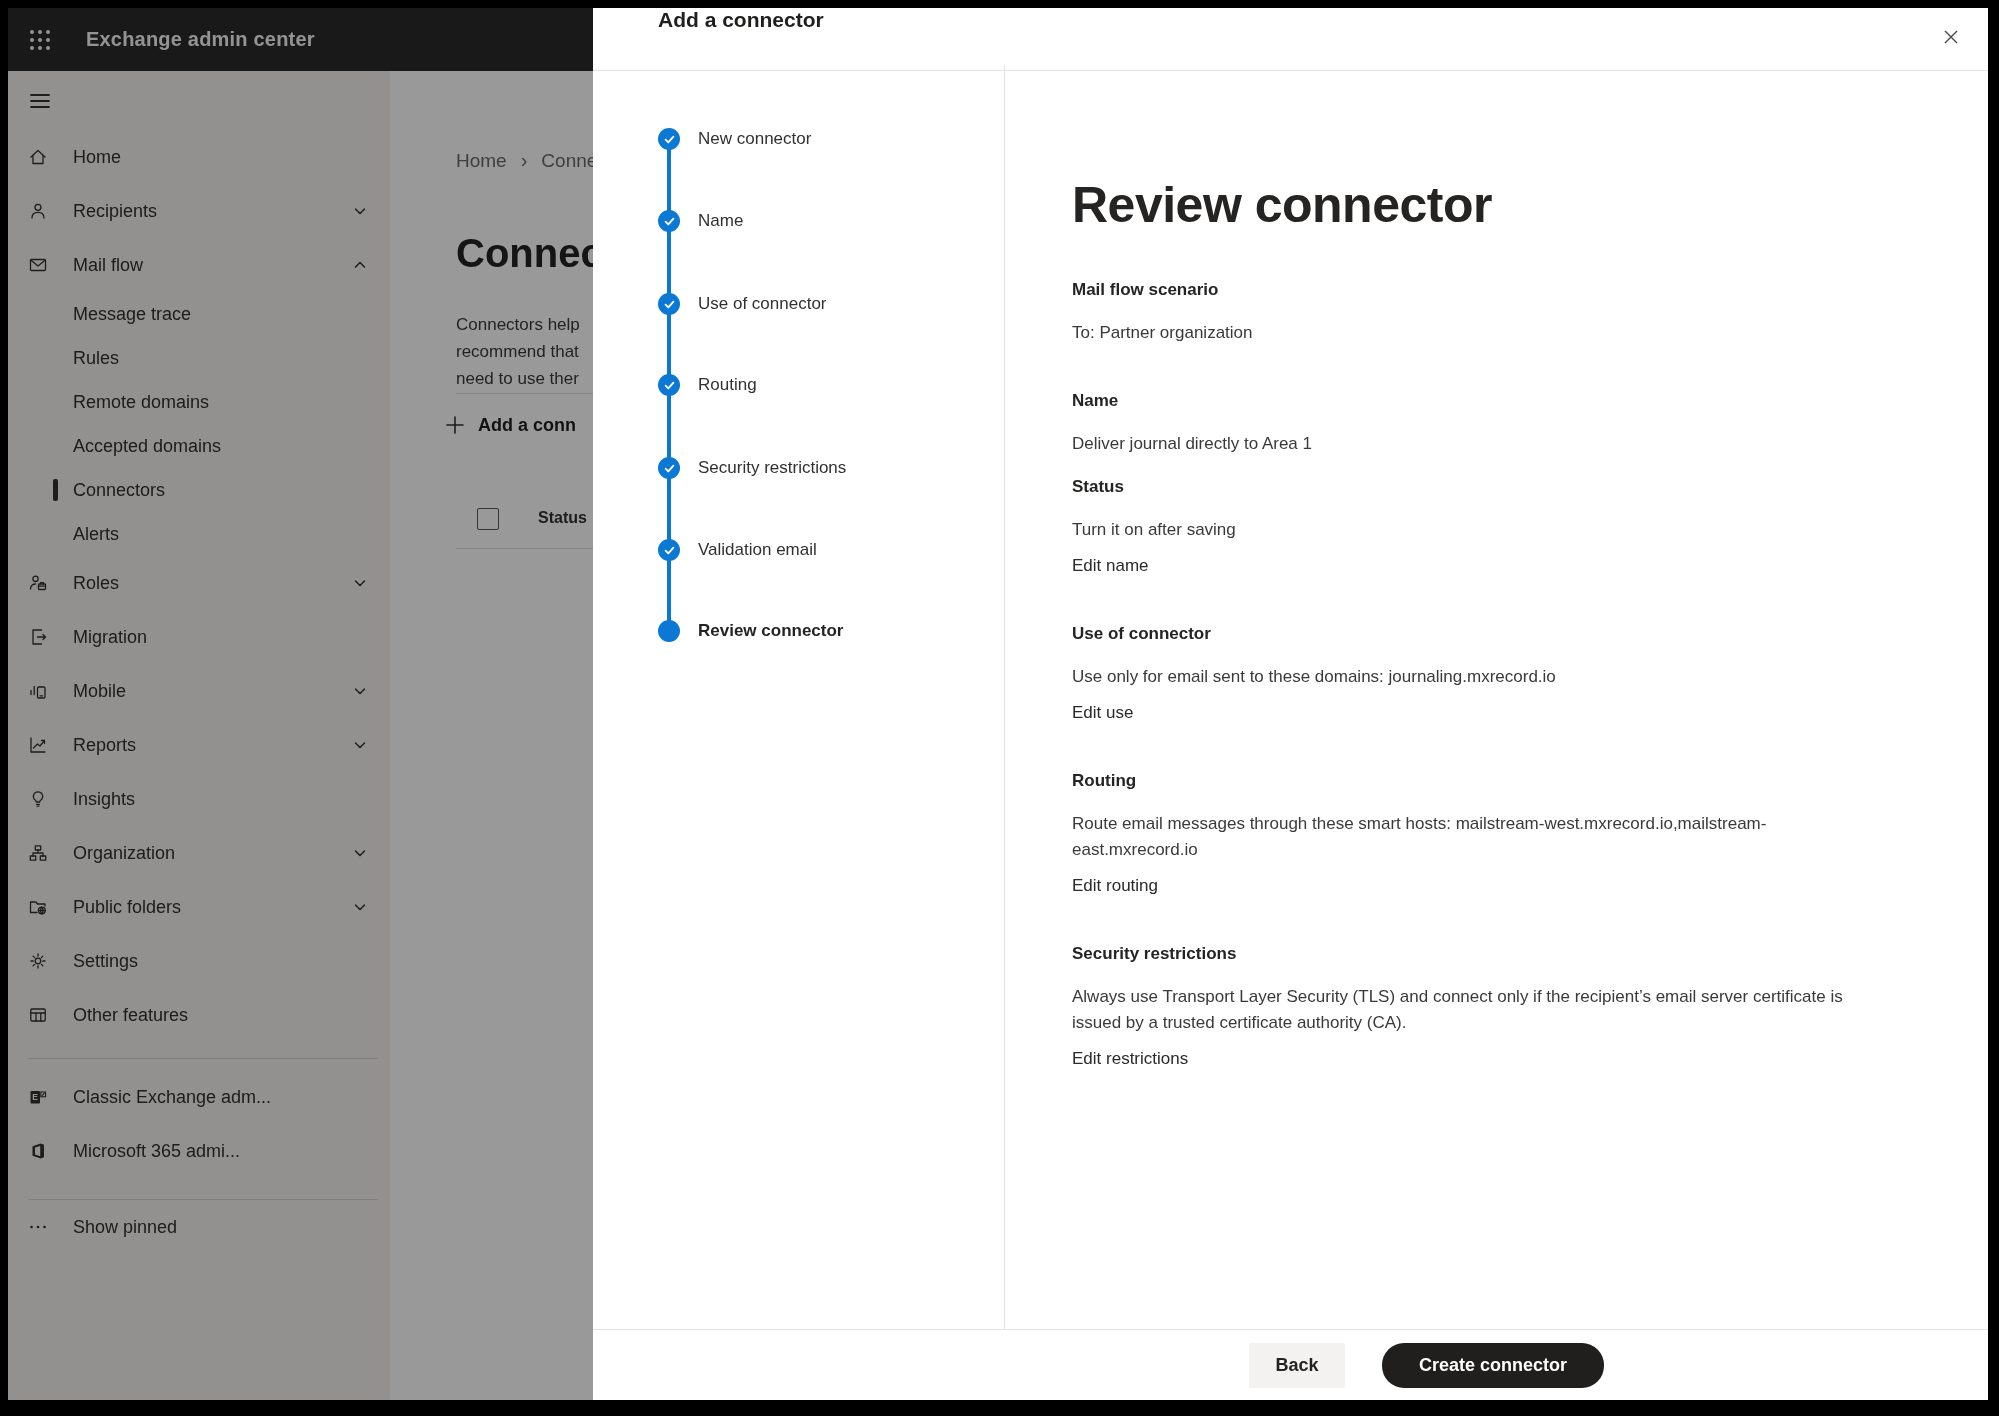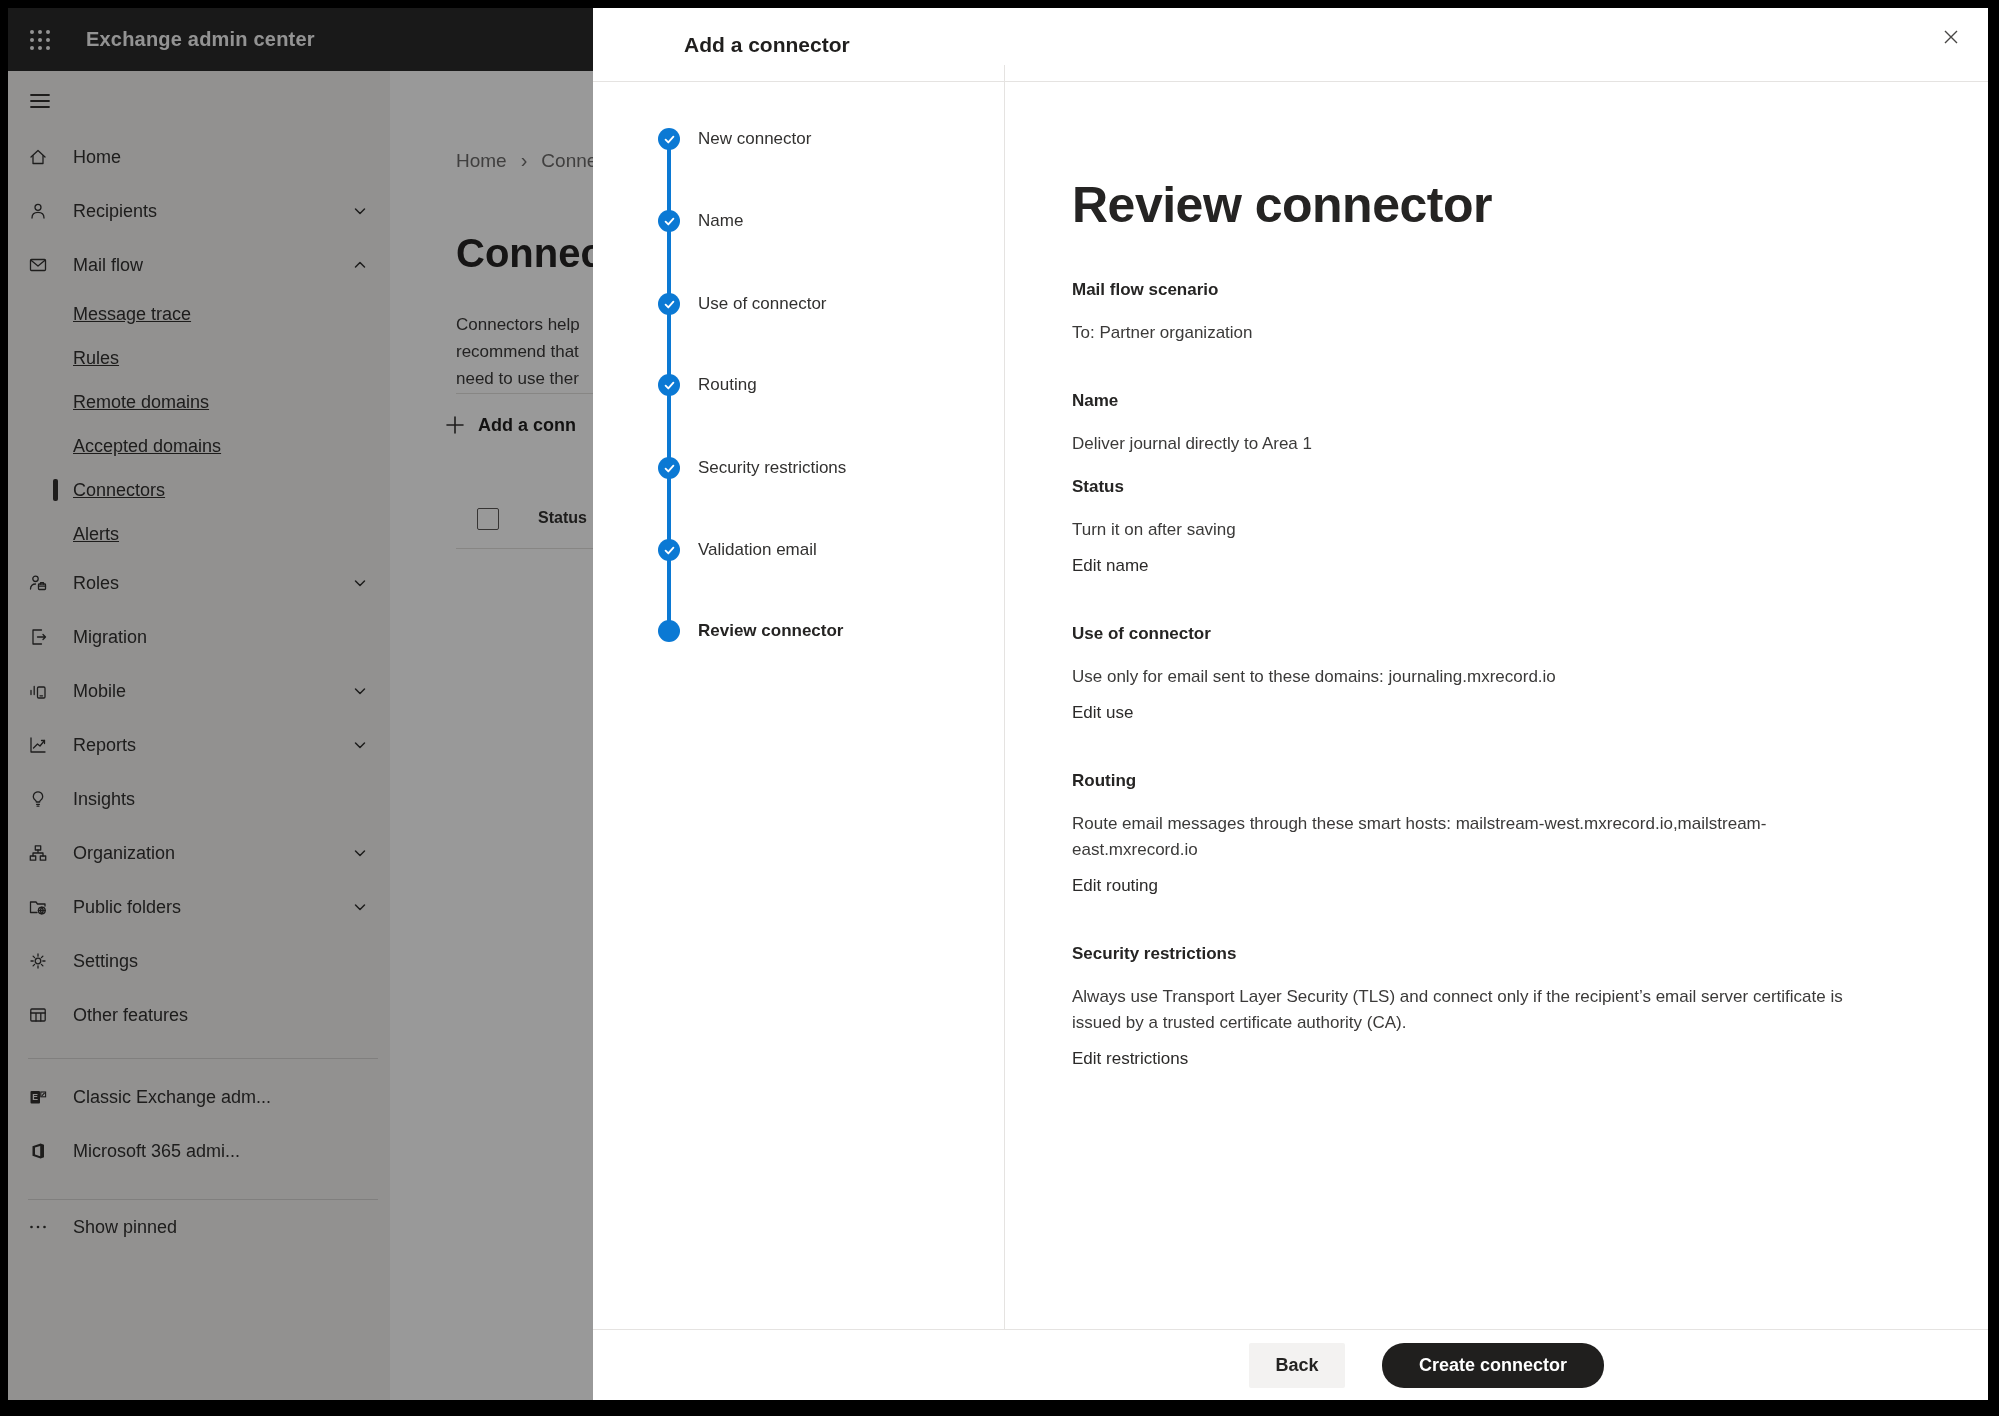--- a/index.html
+++ b/index.html
@@ -18,21 +18,21 @@
   
   .topbar{position:absolute;left:0;top:0;width:100%;height:63px;background:var(--topbar);display:flex;align-items:center;padding-left:20px;}
   .waffle{width:24px;height:24px;display:flex;align-items:center;justify-content:center;cursor:pointer;}
   .topbar-title{color:#f5f5f5;font-size:20px;font-weight:600;margin-left:34px;letter-spacing:.2px;}
 
   
   .sidebar{position:absolute;left:0;top:63px;width:382px;bottom:0;background:var(--sidebar-bg);padding-top:15px;}
   .hamburger{height:30px;display:flex;align-items:center;padding-left:20px;cursor:pointer;}
   .nav{margin-top:14px;}
   .nav-item{position:relative;height:54px;display:flex;align-items:center;padding-left:20px;cursor:pointer;color:var(--text);}
-  .nav-item.sub{height:44px;text-decoration:underline;}
+  .nav-item.sub{height:44px;}
   .nav-icon{width:20px;height:20px;flex:0 0 20px;display:flex;align-items:center;justify-content:center;}
   .nav-label{font-size:18px;margin-left:25px;white-space:nowrap;}
   .nav-chevron{position:absolute;right:22px;top:50%;transform:translateY(-50%);width:16px;height:16px;}
   .nav-item.selected::before{content:"";position:absolute;left:45px;top:50%;transform:translateY(-50%);width:5px;height:22px;border-radius:2px;background:#33312f;}
   .nav-divider{height:1px;background:#d6d4d2;margin:0 12px 0 20px;}
   .nav-divider.d1{margin-top:16px;margin-bottom:11px;}
   .nav-divider.d2{margin-top:21px;}
   svg.stroke{stroke:var(--text);fill:none;stroke-width:1.3;stroke-linecap:round;stroke-linejoin:round;}
 
   
@@ -48,21 +48,21 @@
   .grid-head{position:absolute;left:0;top:437px;height:40px;width:100%;}
   .grid-check{position:absolute;left:87px;top:0;width:22px;height:22px;border:1.5px solid #5a5856;border-radius:2px;background:transparent;cursor:pointer;}
   .grid-col{position:absolute;left:148px;top:1px;font-size:16px;font-weight:600;color:var(--text);cursor:pointer;}
   .main-divider2{position:absolute;left:66px;top:477px;width:320px;height:1px;background:var(--divider);}
 
   
   .overlay{position:absolute;inset:0;background:rgba(0,0,0,.40);}
 
   
   .modal{position:absolute;left:585px;top:0;width:1395px;bottom:0;background:#fff;}
-  .modal-header{position:absolute;left:0;top:0;width:100%;height:74px;border-bottom:1px solid #e5e3e1;display:flex;align-items:center;padding-left:26px;}
+  .modal-header{position:absolute;left:0;top:0;width:100%;height:63px;border-bottom:1px solid #e5e3e1;display:flex;align-items:flex-start;}
   .modal-title{font-size:21px;font-weight:700;color:#201f1e;margin-left:65px;}
   .modal-close{position:absolute;right:24px;top:16px;width:26px;height:26px;display:flex;align-items:center;justify-content:center;cursor:pointer;}
 
   .stepper{position:absolute;left:0;top:57px;width:412px;bottom:71px;border-right:1px solid #e5e3e1;}
   .step-line{position:absolute;left:74px;top:74px;width:4px;height:492px;background:var(--accent);}
   .step{position:absolute;left:0;height:28px;display:flex;align-items:center;cursor:pointer;}
   .step-dot{position:absolute;left:65px;width:22px;height:22px;border-radius:50%;background:var(--accent);display:flex;align-items:center;justify-content:center;}
   .step-label{position:absolute;left:105px;font-size:17px;color:var(--text);white-space:nowrap;}
   .step.current .step-label{font-weight:700;color:#252423;}
 

